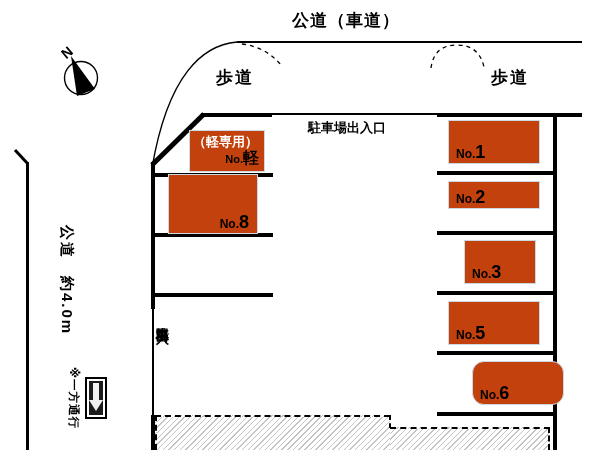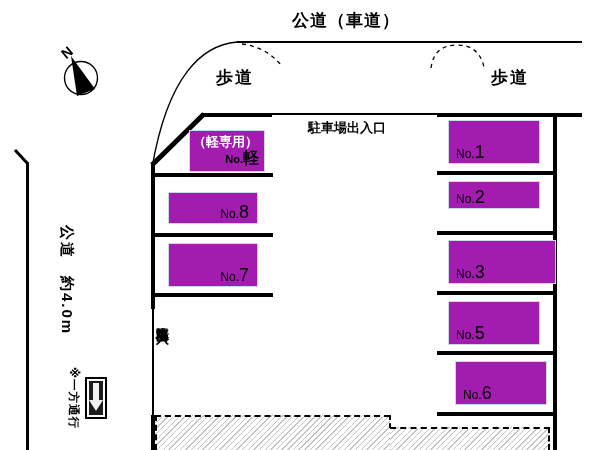--- a/index.html
+++ b/index.html
@@ -13,23 +13,23 @@
   .walk{font-size:17px;font-weight:bold;letter-spacing:2px;white-space:nowrap;}
   .ent-top{font-size:13px;font-weight:bold;white-space:nowrap;}
   .ent-left{
     writing-mode:vertical-rl;text-orientation:upright;
     font-size:13px;font-weight:bold;letter-spacing:1px;line-height:1;
   }
   .rot90{transform:rotate(90deg);transform-origin:center center;text-align:center;white-space:nowrap;}
   .road-left{font-size:15px;font-weight:bold;letter-spacing:2px;}
   .oneway-label{font-size:11.5px;font-weight:bold;letter-spacing:1px;}
   .space{
-    position:absolute;background:#a21caf;border:1px solid #ccd8e2;box-sizing:border-box;
+    position:absolute;background:#c2410c;border:1px solid #ccd8e2;box-sizing:border-box;
   }
-  .sp-label{position:absolute;bottom:2px;white-space:nowrap;font-weight:normal;line-height:1;}
+  .sp-label{position:absolute;bottom:2px;white-space:nowrap;font-weight:bold;line-height:1;}
   .sp-label .no{font-size:12px;}
   .sp-label .num{font-size:18px;letter-spacing:1px;}
   .lbl-left{left:7px;}
   .lbl-right{right:7px;}
   .kei-note{position:absolute;top:2px;left:3px;color:#fff;font-size:13px;font-weight:bold;white-space:nowrap;}
   .kei-no{position:absolute;bottom:2px;right:5px;font-weight:bold;white-space:nowrap;}
   .kei-no .no{font-size:11px;}
   .kei-no .num{font-size:16px;}
   .hatch{
     position:absolute;box-sizing:border-box;
@@ -109,52 +109,47 @@
     </div>
   </div>
 
   <div class="space" style="left:189px;top:130px;width:76px;height:42px;">
     <div class="kei-note">（軽専用）</div>
     <div class="kei-no">
       <span class="no">No.</span><span class="num">軽</span>
     </div>
   </div>
 
-  <div class="space" style="left:168px;top:192px;width:90px;height:32px;">
+  <div class="space" style="left:168px;top:174px;width:90px;height:60px;">
     <div class="sp-label lbl-right">
       <span class="no">No.</span><span class="num">8</span>
-    </div>
-  </div>
-  <div class="space" style="left:168px;top:243px;width:90px;height:44px;">
-    <div class="sp-label lbl-right">
-      <span class="no">No.</span><span class="num">7</span>
     </div>
   </div>
 
   <div class="space" style="left:448px;top:120px;width:92px;height:44px;">
     <div class="sp-label lbl-left">
       <span class="no">No.</span><span class="num">1</span>
     </div>
   </div>
   <div class="space" style="left:448px;top:181px;width:92px;height:28px;">
     <div class="sp-label lbl-left">
       <span class="no">No.</span><span class="num">2</span>
     </div>
   </div>
-  <div class="space" style="left:448px;top:240px;width:108px;height:44px;">
+  <div class="space" style="left:464px;top:240px;width:72px;height:44px;">
     <div class="sp-label lbl-left">
       <span class="no">No.</span><span class="num">3</span>
     </div>
   </div>
   <div class="space" style="left:448px;top:301px;width:92px;height:44px;">
     <div class="sp-label lbl-left">
       <span class="no">No.</span><span class="num">5</span>
     </div>
   </div>
-  <div class="space" style="left:455px;top:361px;width:92px;height:44px;">
+  <div class="space" style="left:472px;top:361px;width:92px;height:44px;border-radius:12px;">
     <div class="sp-label lbl-left">
       <span class="no">No.</span><span class="num">6</span>
     </div>
   </div>
 
   <div class="hatch hatchA"></div>
   <div class="hatch hatchB"></div>
   <div class="hatchStep"></div>
 
 </div>

